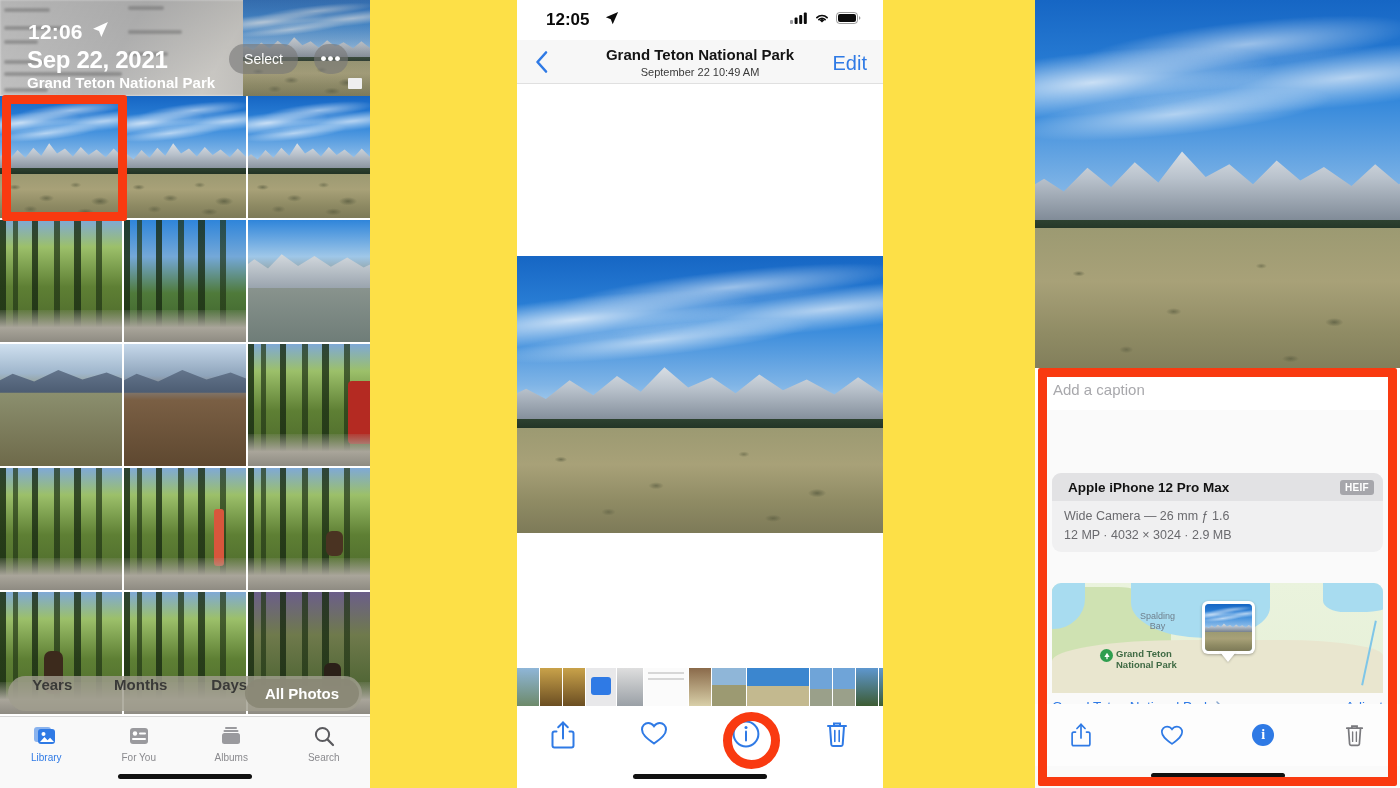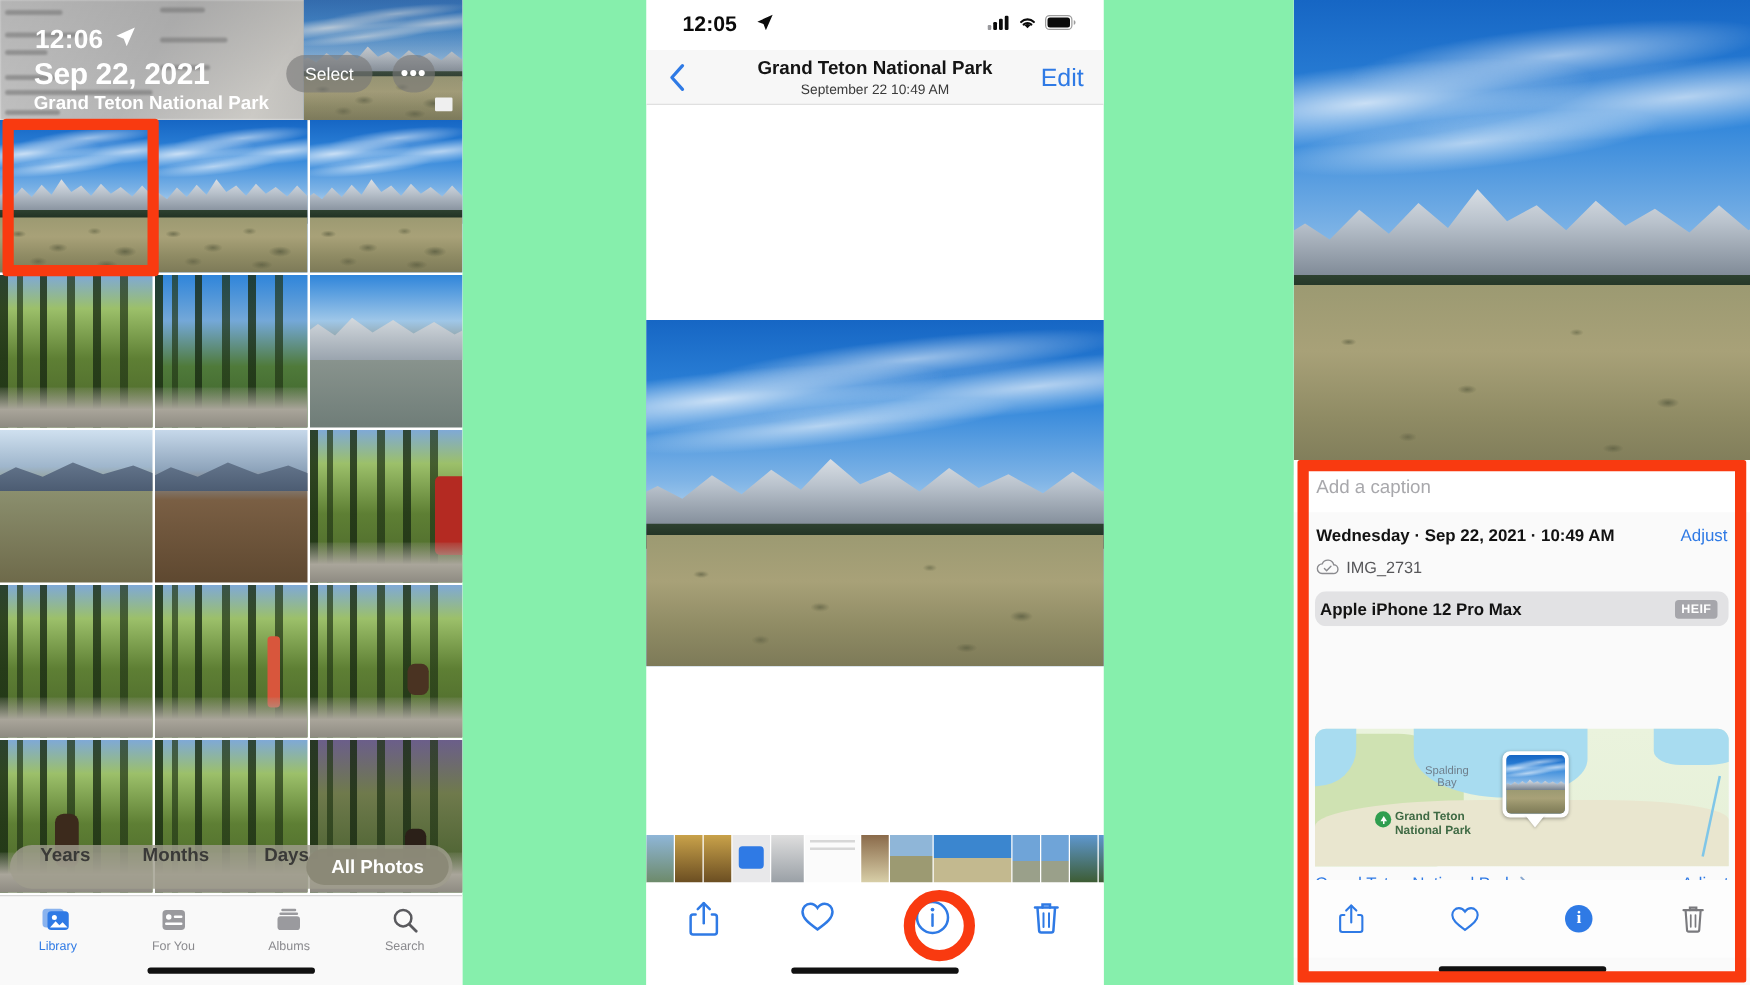--- a/index.html
+++ b/index.html
@@ -1,19 +1,19 @@
 <!DOCTYPE html>
 <html><head>
 <meta charset="utf-8">
 <style>
   * { margin:0; padding:0; box-sizing:border-box; }
   html,body { width:1400px; height:788px; overflow:hidden; background:#ffffff;
     font-family:"Liberation Sans", sans-serif; -webkit-font-smoothing:antialiased; }
 
-  .stage { position:relative; width:1284px; height:788px; background:#86efac; }
+  .stage { position:relative; width:1284px; height:788px; background:#fde047; }
 
   
   .ph { position:relative; overflow:hidden; background:#7fa8cf; }
   .ph .sky { position:absolute; left:0; right:0; top:0; height:58%;
      background:linear-gradient(180deg,#1666c4 0%, #2f85da 40%, #7fb4e6 80%, #b9d6ee 100%); }
   .ph .cirrus { position:absolute; left:-10%; right:-10%; top:4%; height:48%;
      background:
        radial-gradient(60% 24% at 22% 30%, rgba(255,255,255,.75), rgba(255,255,255,0) 70%),
        radial-gradient(55% 18% at 58% 18%, rgba(255,255,255,.55), rgba(255,255,255,0) 70%),
        radial-gradient(70% 22% at 80% 42%, rgba(255,255,255,.65), rgba(255,255,255,0) 72%),
@@ -149,21 +149,21 @@
      font-size:15px; color:#a8a8ac; }
   .p3-meta { position:absolute; left:0; top:42px; width:365px; height:58px; background:#fafafa; }
   .p3-dt { position:absolute; left:18px; top:11px; font-size:13.5px; font-weight:600; color:#121212; }
   .p3-adjust1 { position:absolute; right:18px; top:11px; font-size:13.5px; color:#2f7ae5; }
   .p3-fname { position:absolute; left:42px; top:36px; font-size:13px; color:#565659; }
   .p3-cloud { position:absolute; left:18px; top:36px; width:19px; height:15px; }
 
   .p3-card { position:absolute; left:17px; top:105px; width:331px;
      border-radius:9px; overflow:hidden; background:#f0f0f1; }
   .p3-card-h { height:28px; background:#e2e2e4; display:flex; align-items:center;
-     padding:0 9px 0 4px; justify-content:space-between; }
+     padding:0 9px 0 16px; justify-content:space-between; }
   .p3-dev { font-size:13.5px; font-weight:700; color:#121212; }
   .p3-heif { font-size:10px; font-weight:700; color:#fff; background:#a6a6ab;
      border-radius:3px; padding:2px 5px; letter-spacing:.3px; }
   .p3-card-b { padding:6px 12px 7px; }
   .p3-lens { font-size:12.5px; color:#6a6a6e; line-height:1.5; }
   .p3-res  { font-size:12.5px; color:#6a6a6e; line-height:1.5; }
   .p3-exif { height:24px; border-top:.5px solid #dcdcde; display:flex; align-items:center; }
   .p3-exif div { flex:1; text-align:center; font-size:11.5px; color:#7a7a7e;
      border-left:.5px solid #d4d4d7; }
   .p3-exif div:first-child { border-left:none; text-align:left; padding-left:12px; }
@@ -469,34 +469,29 @@
       <div class="mtn" style="bottom:40%;height:24%;"></div>
       <div class="trees" style="bottom:36%;height:6%;"></div>
       <div class="field" style="height:40%;"></div>
         <div class="brush" style="height:40%;"></div>
     </div>
 
     <div class="p3-sheet">
 
       <div class="p3-caption">Add a caption</div>
 
-      <div class="p3-meta">
-        <div class="p3-dt">Wednesday · Sep 22, 2021 · 10:49 AM</div>
-        <div class="p3-adjust1">Adjust</div>
-        <svg class="p3-cloud" viewBox="0 0 22 16">
-          <path d="M5.4 14.2h10.4a4.1 4.1 0 0 0 .4-8.2A5.6 5.6 0 0 0 5.6 5.2 4.5 4.5 0 0 0 5.4 14.2z" fill="none" stroke="#8a8a8e" stroke-width="1.3"></path>
-          <path d="M7.6 9.6l2 2 4-4.2" stroke="#8a8a8e" stroke-width="1.3" fill="none" stroke-linecap="round" stroke-linejoin="round"></path>
-        </svg>
-        <div class="p3-fname">IMG_2731</div>
-      </div>
 
       <div class="p3-card">
         <div class="p3-card-h">
           <span class="p3-dev">Apple iPhone 12 Pro Max</span>
           <span class="p3-heif">HEIF</span>
+        </div>
+        <div class="p3-card-b">
+          <div class="p3-lens">Wide Camera — 26 mm ƒ 1.6</div>
+          <div class="p3-res">12 MP  ·  4032 × 3024  ·  2.9 MB</div>
         </div>
       </div>
 
       <div class="p3-map">
         <div class="p3-green"></div>
         <div class="p3-tan"></div>
         <div class="p3-water"></div>
         <div class="p3-water2"></div>
         <div class="p3-water3"></div>
         <div class="p3-river"></div>

